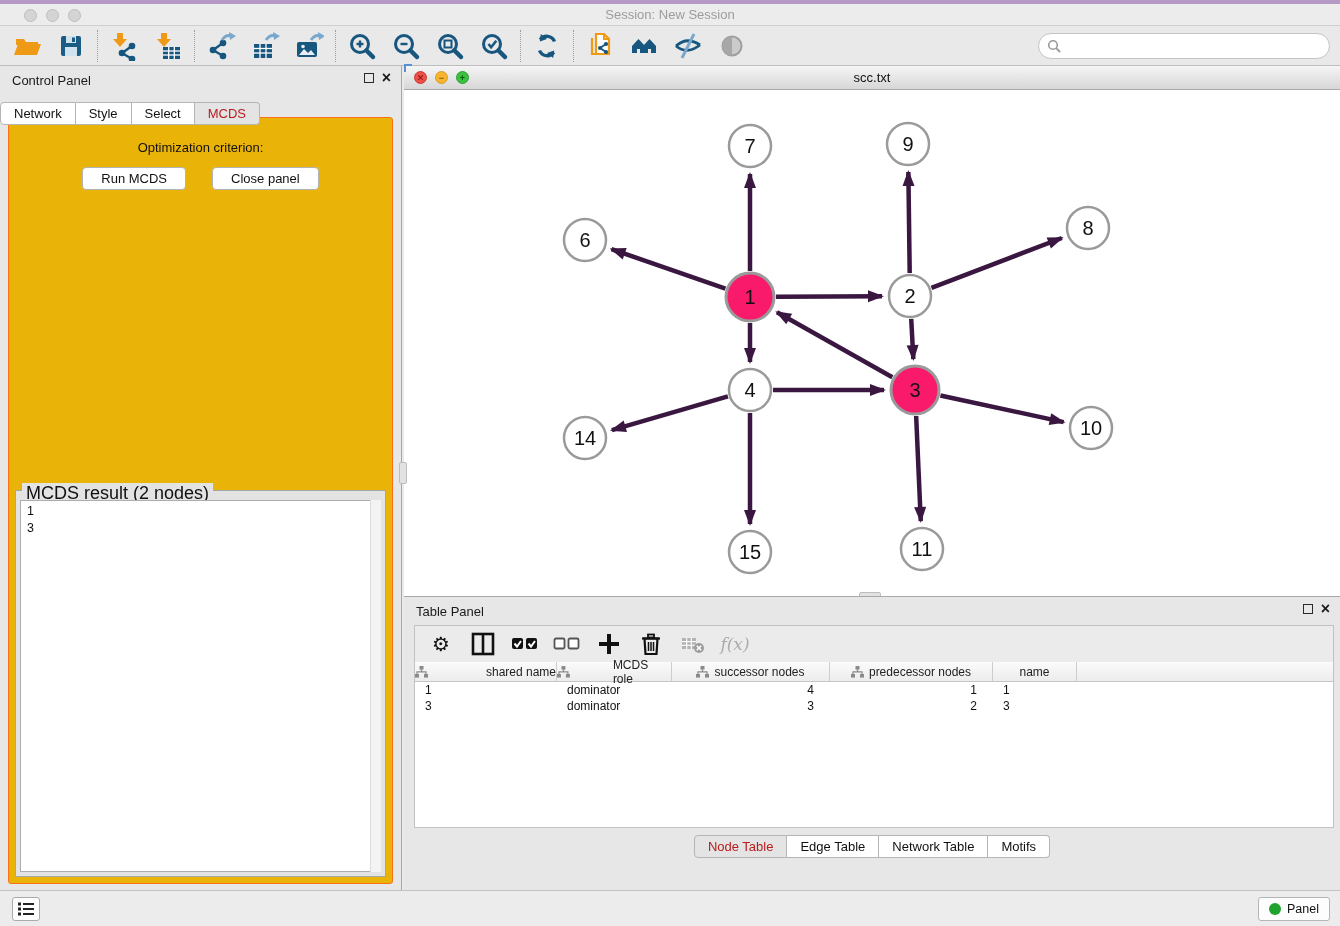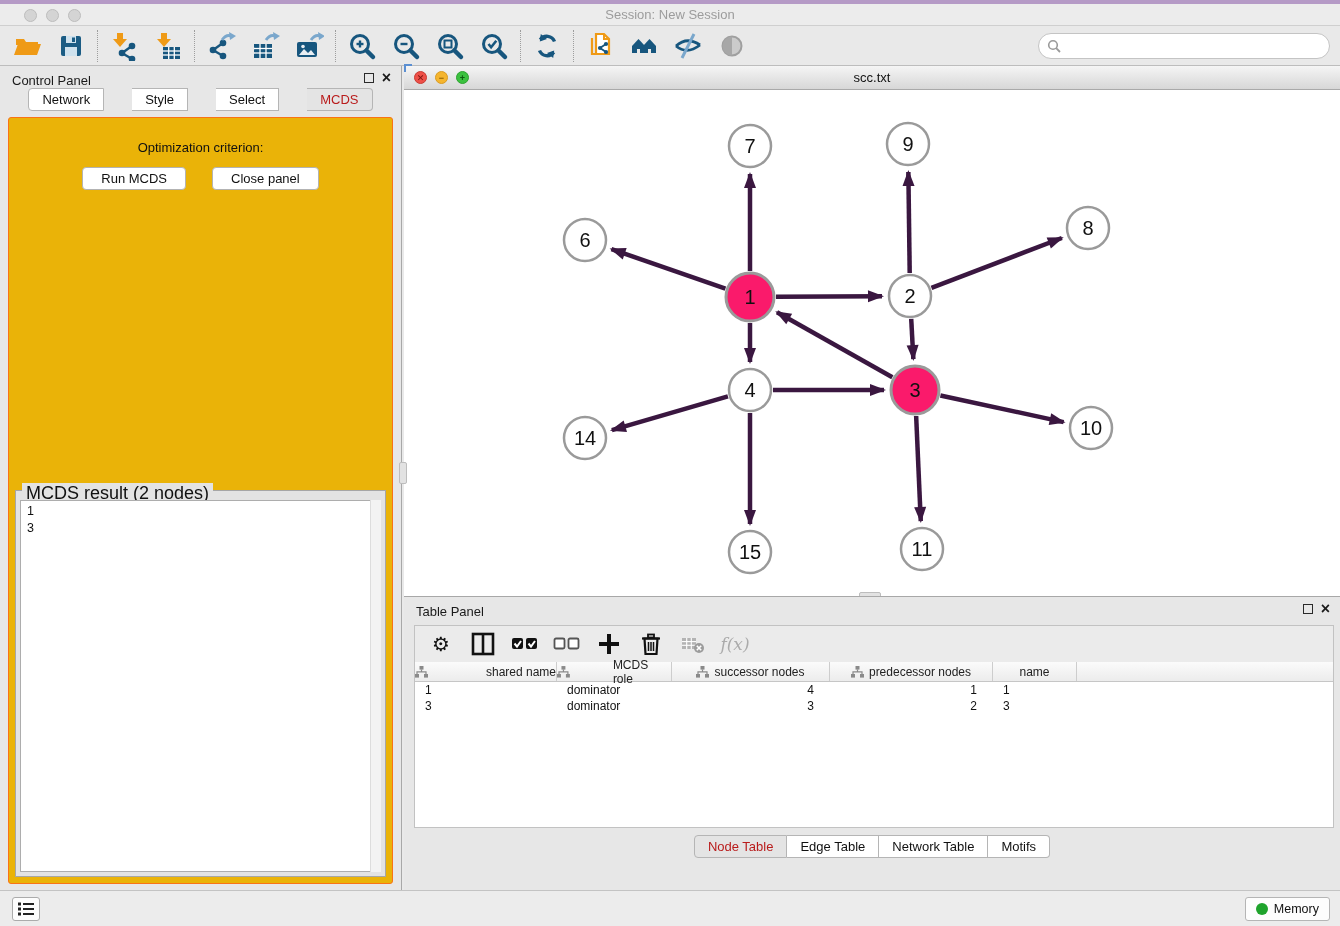--- a/index.html
+++ b/index.html
@@ -19,21 +19,21 @@
   .search{margin-left:auto;display:flex;align-items:center;width:292px;height:26px;background:#fff;border:1px solid #c4c4c4;border-radius:13px;padding:0 8px;}
   .search input{border:none;outline:none;flex:1;font-size:12px;background:transparent;margin-left:5px;}
   
   .main{position:absolute;top:66px;left:0;right:0;height:824px;}
   .control-panel{position:absolute;top:0;left:0;width:402px;height:824px;background:#e7e7e7;border-right:1px solid #a8a8a8;}
   .cp-header{position:relative;height:28px;}
   .panel-title{position:absolute;left:12px;top:7px;font-size:13px;color:#1a1a1a;}
   .win-icons{position:absolute;right:10px;top:6px;display:flex;gap:8px;align-items:center;}
   .float-ico{width:10px;height:10px;border:1.6px solid #2a2a2a;}
   .close-ico{font-size:16px;font-weight:bold;color:#1a1a1a;line-height:12px;}
-  .cp-tabs{position:absolute;top:22px;left:0;right:0;display:flex;justify-content:center;z-index:3;gap:28px;}
+  .cp-tabs{position:absolute;top:36px;left:0;right:0;display:flex;justify-content:flex-start;z-index:3;}
   .tab{font-size:13px;padding:3px 13px;background:#fff;border:1px solid #b5b5b5;border-left:none;color:#111;cursor:pointer;}
   .tab:first-child{border-left:1px solid #b5b5b5;border-radius:4px 0 0 4px;}
   .tab:last-child{border-radius:0 4px 4px 0;}
   .tab.sel{background:#e4e4e4;color:#b91c1c;}
   .cp-box{position:absolute;top:51px;left:8px;right:8px;bottom:6px;background:#eab308;border:1px solid #f97316;border-radius:3px;}
   .opt-label{margin-top:22px;text-align:center;font-size:13px;color:#111;}
   .dropdown{position:relative;margin:13px auto 0;width:308px;height:23px;background:#fff;border:1px solid #b3b3b3;border-radius:4px;font-size:13px;line-height:21px;padding:0 26px 0 10px;cursor:pointer;}
   .dd-arrows{position:absolute;right:7px;top:3px;display:flex;flex-direction:column;gap:2px;}
   .dd-arrows i{display:block;width:0;height:0;border-left:4px solid transparent;border-right:4px solid transparent;}
   .dd-arrows i.up{border-bottom:5px solid #555;}
@@ -530,16 +530,16 @@
             <rect x="6" y="2" width="11" height="2"></rect>
           <rect x="1" y="6.5" width="3" height="3"></rect>
             <rect x="6" y="7" width="11" height="2"></rect>
           <rect x="1" y="11.5" width="3" height="3"></rect>
             <rect x="6" y="12" width="11" height="2"></rect>
         </g>
       </svg>
     </div>
     <button class="memory-btn">
       <span class="mem-dot"></span>
-      <span>Memory</span>
+      <span>Panel</span>
     </button>
   </div>
 </div>
 
 </body></html>

